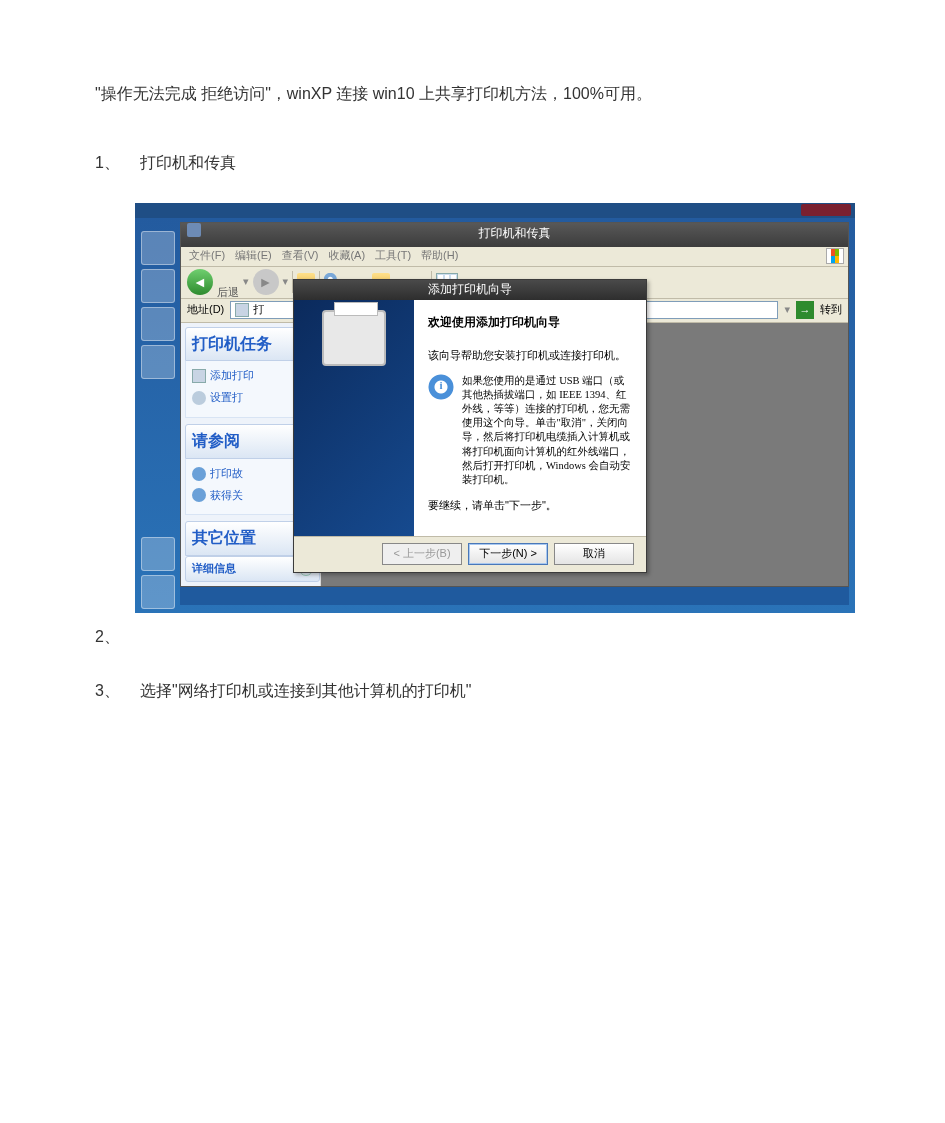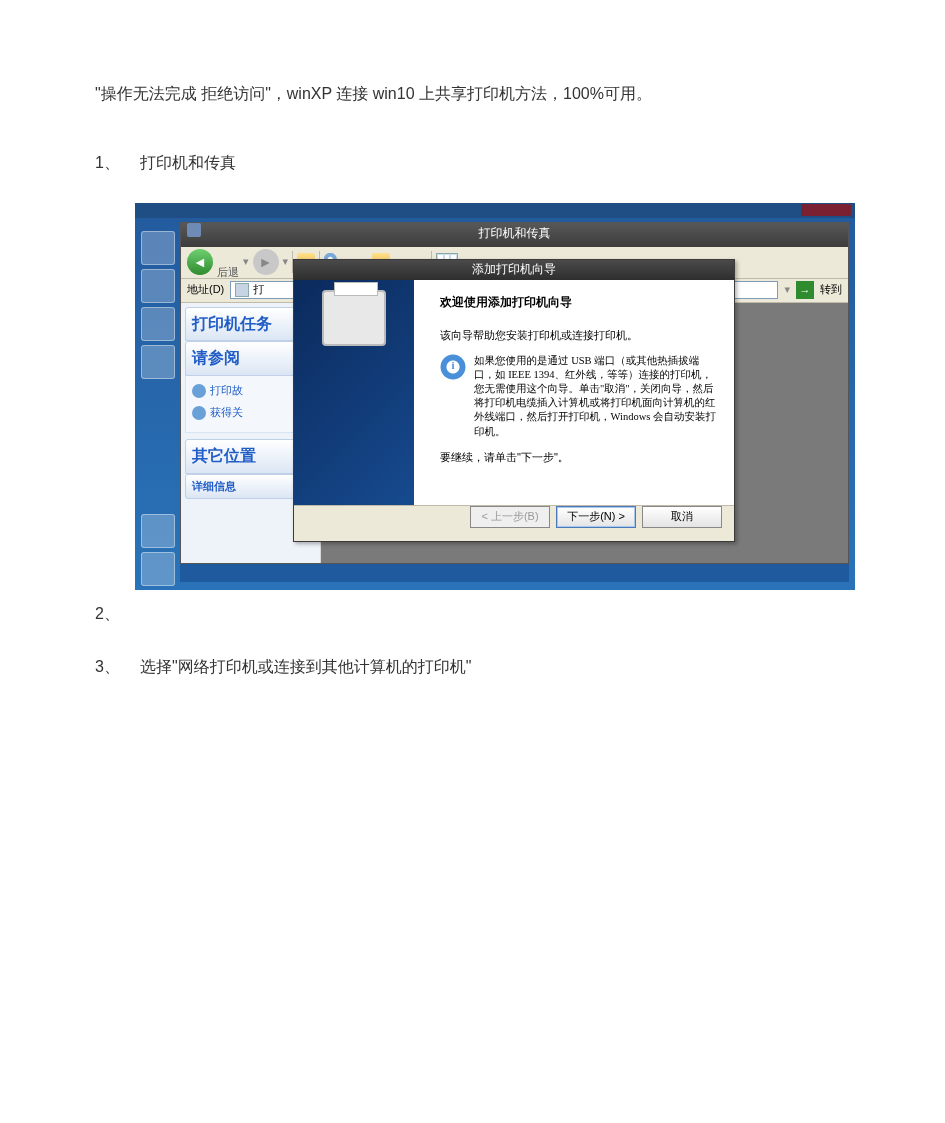--- a/index.html
+++ b/index.html
@@ -107,21 +107,21 @@
     border:1px solid #c0d0e8; border-radius:3px;
     padding:2px 6px; font-weight:bold; color:#215dc6; font-size:11px;
     display:flex; align-items:center;
   }
   .details-h .chev { margin-left:auto; width:14px; height:14px; border:1px solid #9cb; border-radius:50%; display:flex; align-items:center; justify-content:center; font-size:10px; color:#369; }
   .content { flex:1; position:relative; background:#7a7a7a; }
 
   
   .wizard {
     position:absolute; left:-28px; top:-44px; 
-    width:442px;
+    width:354px;
     background:#ece9d8; border:1px solid #3b3b3b;
     box-shadow:2px 2px 4px rgba(0,0,0,.3);
     font-size:11px;
   }
   .wiz-title {
     height:20px; background:linear-gradient(#4a4a4a,#2e2e2e); color:#fff;
     display:flex; align-items:center; justify-content:center; font-size:12px;
   }
   .wiz-body { display:flex; background:#fff; }
   .wiz-left {
@@ -129,30 +129,30 @@
     background:linear-gradient(135deg,#0b2a5c,#164a8f);
     display:flex; align-items:flex-start; justify-content:center; padding-top:10px;
   }
   .wiz-left .p-ico {
     width:64px; height:56px; background:#e8e8e8; border:2px solid #bbb;
     position:relative; border-radius:4px;
   }
   .wiz-left .p-ico:before {
     content:""; position:absolute; left:10px; top:-10px; width:42px; height:12px; background:#fff; border:1px solid #bbb;
   }
-  .wiz-right { flex:1; padding:12px 14px; color:#000;margin-left:12px; }
+  .wiz-right { flex:1; padding:12px 14px; color:#000; }
   .wiz-h { font-weight:bold; font-size:12px; margin-bottom:14px; }
   .wiz-p { margin:10px 0; line-height:1.5; }
   .info-row { display:flex; gap:8px; margin:10px 0;font-family:Liberation Serif, serif; }
   .info-ico { width:26px; height:26px; background:radial-gradient(circle,#fff 6px,#4a90d9 7px,#4a90d9 12px,transparent 13px); border-radius:50%; flex:none; position:relative; }
   .info-ico:after { content:"i"; position:absolute; left:0; right:0; top:2px; text-align:center; color:#4a90d9; font-weight:bold; font-family:Georgia,serif; }
   .info-txt { font-size:10.5px; line-height:1.35; color:#000; }
   .wiz-buttons {
     height:36px; background:#ece9d8; border-top:1px solid #c0bba8;
-    display:flex; justify-content:flex-end; gap:6px; padding:0 12px;
+    display:flex; align-items:center; justify-content:flex-end; gap:6px; padding:0 12px;
   }
   .btn-xp {
     min-width:80px; height:22px; border:1px solid #888; background:linear-gradient(#fff,#e4e4e4);
     font-size:11px; display:flex; align-items:center; justify-content:center; padding:0 8px;
     cursor:pointer;
   }
   .btn-xp.disabled { color:#999; background:#efefef; }
   .btn-xp.default { border:1px solid #4a78b8; box-shadow:inset 0 0 0 1px #a8c8f0; }
 
   .lower-bar { height:18px; background:#1f5a9e; margin:0 6px 0 45px; }
@@ -185,20 +185,34 @@
         <div class="d-icon"></div>
         <div class="d-icon"></div>
         <div class="d-icon"></div>
         <div class="d-icon"></div>
       </div>
 
       <div class="explorer">
         <div class="xp-title">
           <span class="t-icon"></span>
           <span>打印机和传真</span>
+        </div>
+        <div class="menubar">
+          <span>文件(F)</span>
+          <span>编辑(E)</span>
+          <span>查看(V)</span>
+          <span>收藏(A)</span>
+          <span>工具(T)</span>
+          <span>帮助(H)</span>
+          <span class="xp-flag">
+            <i style="background:#f25022"></i>
+              <i style="background:#7fba00"></i>
+              <i style="background:#00a4ef"></i>
+              <i style="background:#ffb900"></i>
+          </span>
         </div>
         <div class="toolbar">
           <div class="nav-btn nav-back">◄</div>
           <span class="t-label">后退</span>
           <span style="color:#888">▾</span>
           <div class="nav-btn nav-fwd">►</div>
           <span style="color:#888">▾</span>
           <div class="t-sep"></div>
           <span class="t-ico folder-ico"></span>
           <div class="t-sep"></div>
@@ -223,20 +237,30 @@
             <span class="li-ico ico-printer"></span>
             <span>打</span>
           </div>
           <span style="color:#888">▾</span>
           <div class="go-btn">→</div>
           <span>转到</span>
         </div>
         <div class="explorer-body">
           <div class="leftpane">
             <div class="panel-h">打印机任务</div>
+            <div class="panel-b">
+              <a>
+                  <span class="li-ico ico-printer"></span>
+                  <span>添加打印</span>
+                </a>
+              <a>
+                  <span class="li-ico ico-gear"></span>
+                  <span>设置打</span>
+                </a>
+            </div>
             <div class="panel-h">请参阅</div>
             <div class="panel-b">
               <a>
                   <span class="li-ico ico-help"></span>
                   <span>打印故</span>
                 </a>
               <a>
                   <span class="li-ico ico-help"></span>
                   <span>获得关</span>
                 </a>

